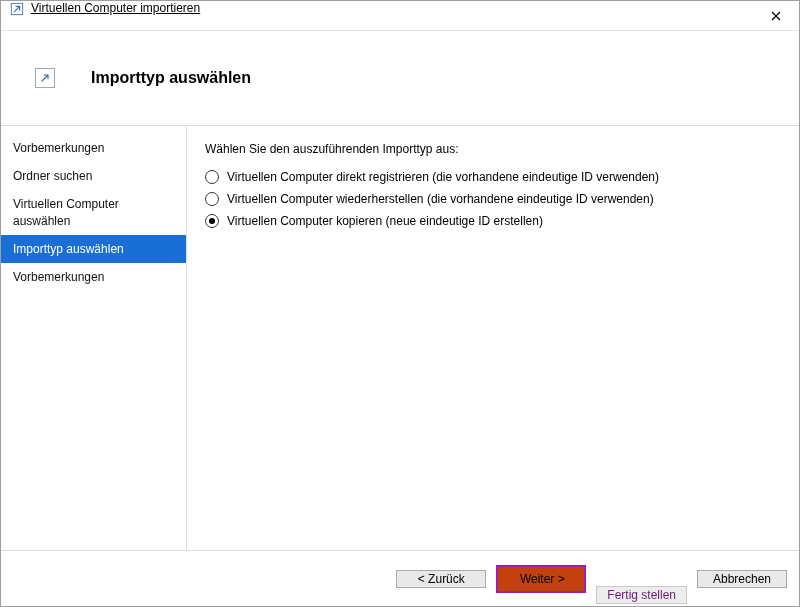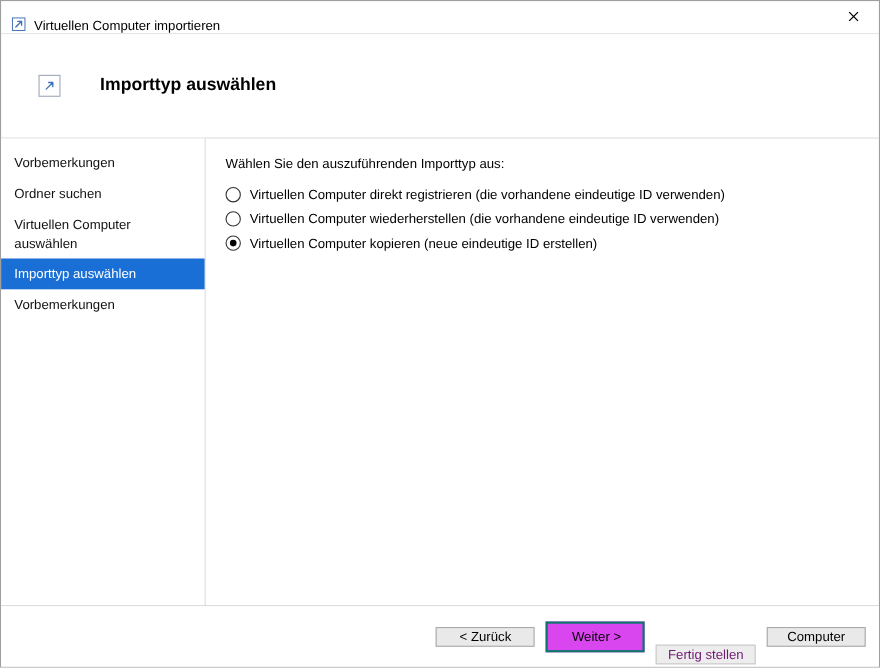--- a/index.html
+++ b/index.html
@@ -17,24 +17,25 @@
     width: 800px;
     height: 607px;
     border: 1px solid #9f9f9f;
     background: #fff;
     display: flex;
     flex-direction: column;
   }
   
   .titlebar {
     display: flex;
-    align-items: flex-end;
+    align-items: flex-start;
     height: 30px;
     padding: 0 0 0 8px;
     border-bottom: 1px solid #e5e5e5;
+    text-decoration: underline;
   }
   .titlebar .title-icon {
     width: 16px; height: 16px;
     display: inline-flex; align-items: center; justify-content: center;
     margin-right: 6px;
   }
   .titlebar .title-text {
     flex: 1 1 auto;
     font-size: 12px;
     color: #000;
@@ -137,22 +138,22 @@
     font-size: 12px;
     font-family: inherit;
     color: #000;
     cursor: pointer;
     padding: 0 10px;
     display: inline-flex;
     align-items: center;
     justify-content: center;
   }
   .btn.default {
-    border: 2px solid #0f766e;
-    background: #d946ef;
+    border: 2px solid #a21caf;
+    background: #c2410c;
     height: 28px;
     padding-left: 12px;
   }
   .btn:disabled {
     color: #701a75;
     cursor: default;
     background: #ededed;
     border-color: #c8c8c8;
     margin-top: 33px;
   }
@@ -228,16 +229,16 @@
         <span class="radio-label">Virtuellen Computer kopieren (neue eindeutige ID erstellen)</span>
       </div>
     </div>
 
   </div>
 
   <div class="footer">
     <button class="btn">&lt; Zurück</button>
     <button class="btn default">Weiter &gt;</button>
     <button class="btn" id="finish-btn" disabled="">Fertig stellen</button>
-    <button class="btn">Computer</button>
+    <button class="btn">Abbrechen</button>
   </div>
 
 </div>
 
 </body></html>

